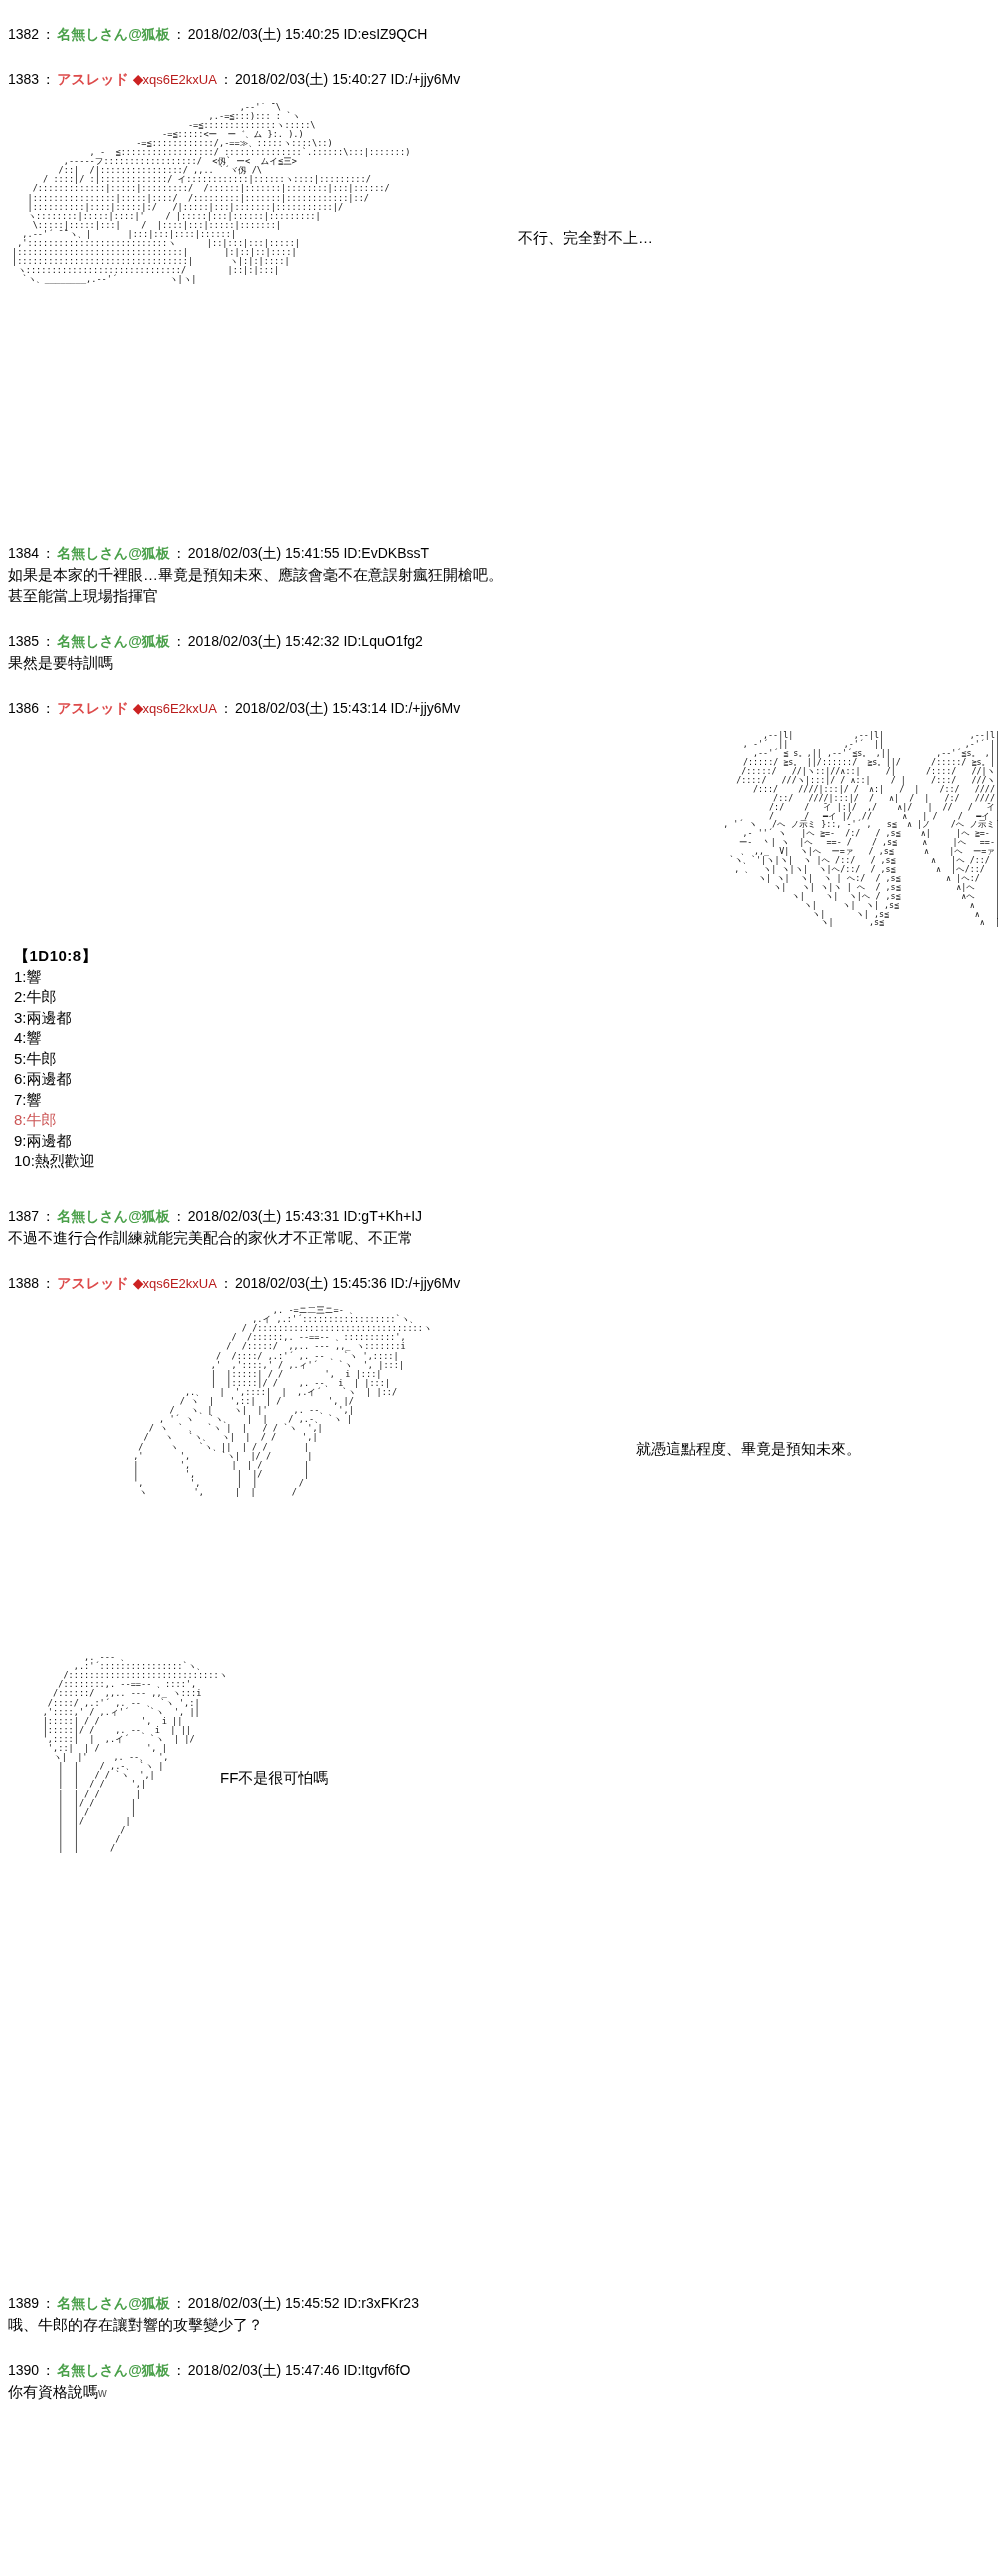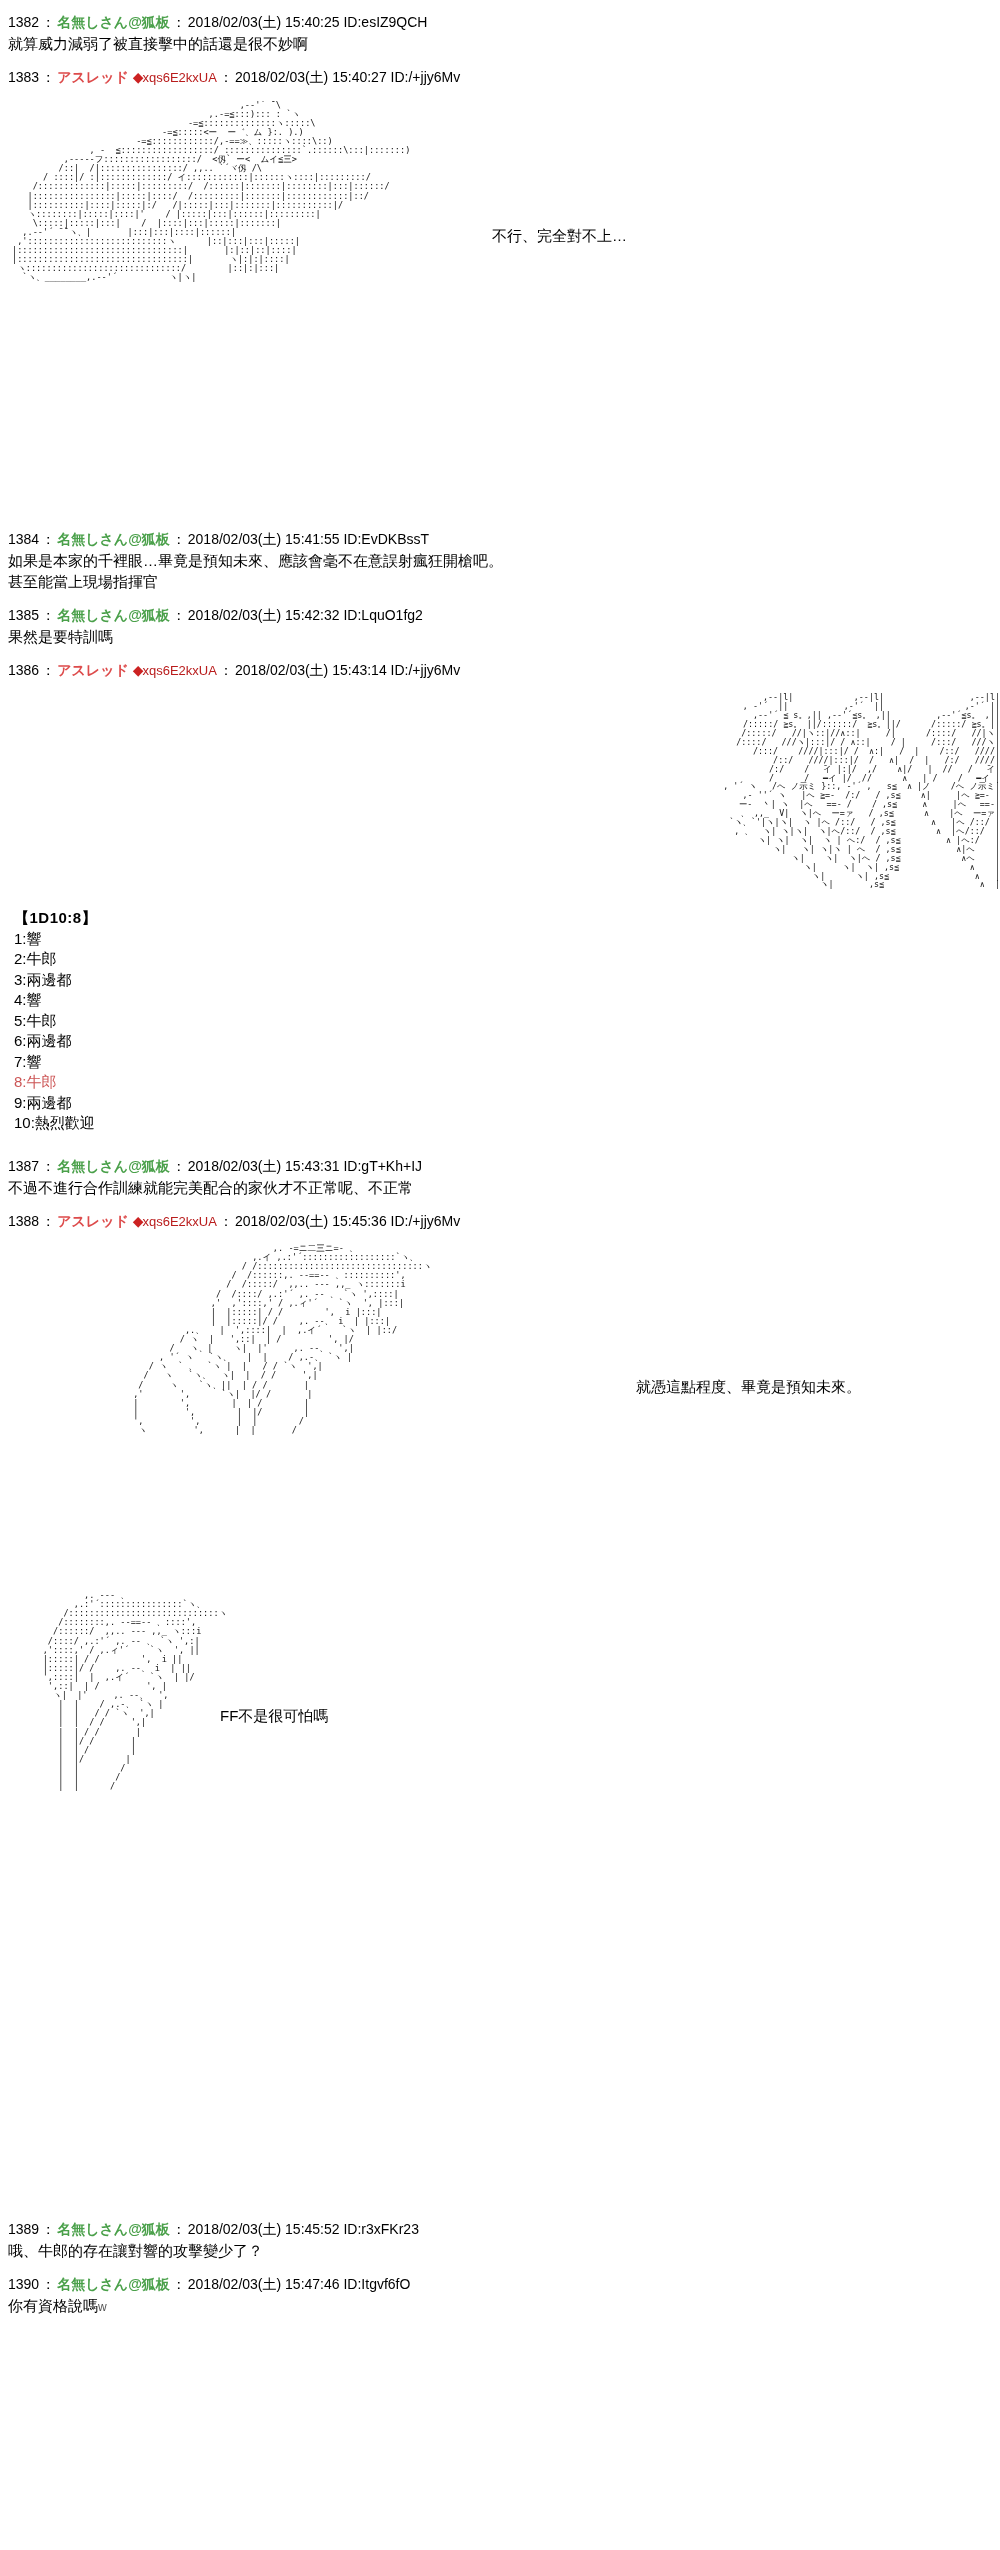--- a/index.html
+++ b/index.html
@@ -17,20 +17,21 @@
   }
   .thread {
     width: 1000px;
     padding: 12px 0 0 0;
     box-sizing: border-box;
   }
 
   
   .post {
     padding: 0 0 0 8px;
+    margin-top: 12px;
   }
   .post-header {
     font-size: 14px;
     line-height: 20px;
     white-space: nowrap;
     letter-spacing: 0px;
   }
   .post-num {
     color: #000000;
   }
@@ -129,21 +130,20 @@
 </style>
 </head>
 <body>
 
 <div class="thread">
 
   <div class="post">
     <div class="post-header">
       <span class="post-num">1382</span><span class="sep">：</span><span class="author-anon">名無しさん@狐板</span><span class="sep">：</span><span class="post-date">2018/02/03(土) 15:40:25</span> <span class="post-id">ID:esIZ9QCH</span>
     </div>
-    <div class="post-body">就算威力減弱了被直接擊中的話還是很不妙啊</div>
   </div>
 
   <div class="spacer-sm"></div>
 
   <div class="post">
     <div class="post-header">
       <span class="post-num">1383</span><span class="sep">：</span><span class="author-trip">アスレッド</span> <span class="trip-diamond">◆</span><span class="trip-code">xqs6E2kxUA</span><span class="sep">：</span><span class="post-date">2018/02/03(土) 15:40:27</span> <span class="post-id">ID:/+jjy6Mv</span>
     </div>
     <div class="aa-wrap" style="height:420px;">
       <pre class="aa">                                            ,--'´ ̄`\
@@ -159,21 +159,21 @@
    |::::::::::::::::|:::::|::::/  /:::::::::|:::::::|::::::::::::|::/
    |::::::::::|::::|:::::|:/   /|:::::|:::|:::::::|:::::::::::|/
    ヽ::::::::|:::::|::::|'    / |:::::|:::|::::::|:::::::::|
     \:::::|:::::|:::|    /  |::::|:::|:::::|:::::::|
   ,.-‐'´ ̄ ̄`ヽ、|       |:::|:::|::::|::::::|
  ,':::::::::::::::::::::::::::ヽ      |::|:::|:::|:::::|
 |::::::::::::::::::::::::::::::::|       |:|::|::|::::|
 |:::::::::::::::::::::::::::::::::|       ヽ|:|:|::::|
  ヽ::::::::::::::::::::::::::::::/        |::|:|:::|
   `ヽ、________,.-‐'´          ヽ|ヽ|</pre>
-      <div class="aa-line-text" style="left:484px; top:138px;">不行、完全對不上…</div>
+      <div class="aa-line-text" style="left:510px; top:138px;">不行、完全對不上…</div>
     </div>
   </div>
 
   <div class="spacer-sm"></div>
 
   <div class="post">
     <div class="post-header">
       <span class="post-num">1384</span><span class="sep">：</span><span class="author-anon">名無しさん@狐板</span><span class="sep">：</span><span class="post-date">2018/02/03(土) 15:41:55</span> <span class="post-id">ID:EvDKBssT</span>
     </div>
     <div class="post-body">如果是本家的千裡眼…畢竟是預知未來、應該會毫不在意誤射瘋狂開槍吧。

